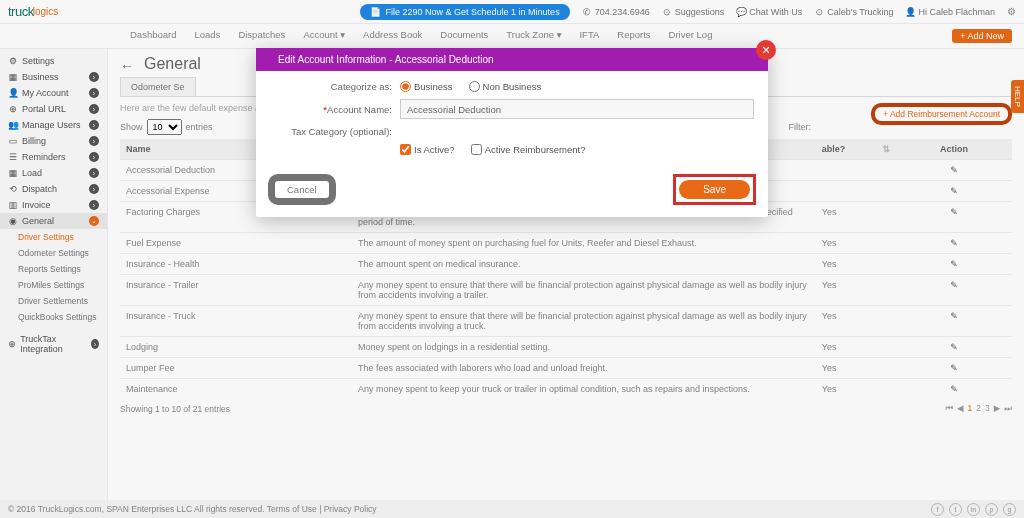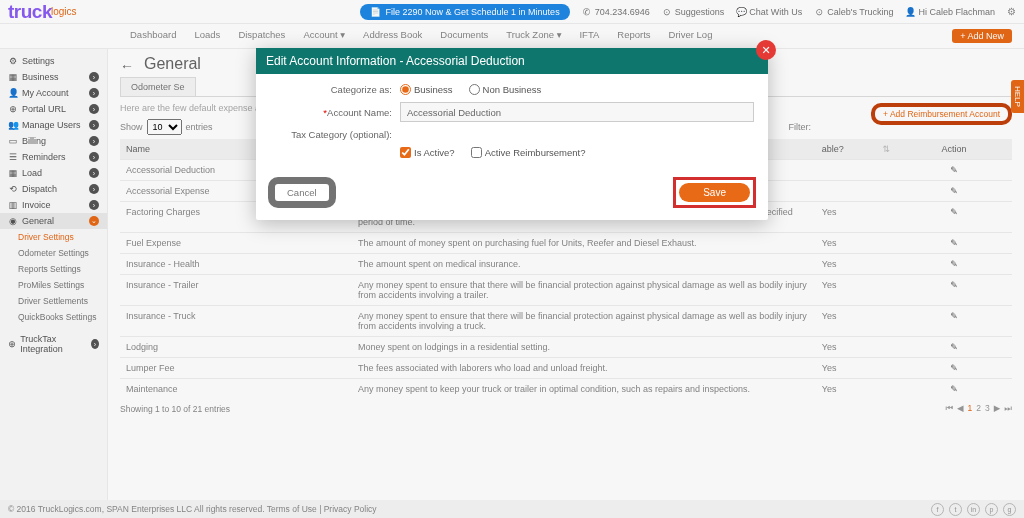--- a/index.html
+++ b/index.html
@@ -1,19 +1,19 @@
 <!DOCTYPE html>
 <html><head>
 <meta charset="utf-8">
 <style>
   *{box-sizing:border-box;margin:0;padding:0;font-family:Arial,Helvetica,sans-serif}
   body{width:1024px;height:518px;background:#fff;color:#666;font-size:10px;position:relative;overflow:hidden}
   
   .topbar{height:24px;background:#fff;border-bottom:1px solid #eee;display:flex;align-items:center;padding:0 8px}
-  .logo{color:#8b5cf6;font-weight:bold;font-size:19px;letter-spacing:-0.5px}
+  .logo{color:#0f766e;font-weight:normal;font-size:13px;letter-spacing:-0.5px}
   .logo2{color:#e86a17;font-size:10px;margin-left:-1px}
   .topbar-right{margin-left:auto;display:flex;align-items:center;gap:12px}
   .pill{background:#1e88e5;color:#fff;border-radius:11px;padding:3px 10px;font-size:9px;display:flex;align-items:center;gap:4px}
   .toplink{color:#777;font-size:9px;display:flex;align-items:center;gap:3px}
   .gear{color:#888}
   
   .nav{display:flex;gap:18px;padding:5px 0 5px 130px;color:#888;font-size:9.5px;border-bottom:1px solid #eee}
   .addnew{margin-left:auto;margin-right:12px;background:#e86a17;color:#fff;border-radius:3px;padding:2px 8px;font-size:9px}
   
   .layout{display:flex;height:calc(100% - 24px - 24px - 18px)}
@@ -30,37 +30,37 @@
   .back{color:#666;font-size:14px}
   .tabs{display:flex;gap:0;border-bottom:1px solid #ddd;margin-bottom:6px}
   .tab{padding:4px 10px;font-size:9px;background:#f5f5f5;border:1px solid #ddd;border-bottom:none;color:#777}
   .tab.active{background:#fff;color:#333}
   .line1{font-size:9px;color:#aaa;margin-bottom:6px}
   .addreimb{float:right;border:4px solid #c2410c;color:#e86a17;border-radius:10px;padding:2px 8px;font-size:8.5px}
   .filterrow{display:flex;align-items:center;gap:4px;font-size:9px;color:#888;margin-bottom:4px}
   .filterrow select{font-size:9px;padding:1px}
   .filterrow .filter{margin-left:auto;margin-right:60px}
   table{width:100%;border-collapse:collapse;font-size:9px;color:#888}
-  th{background:#f3f3f3;text-align:left;padding:5px 6px;font-weight:normal;color:#666;position:relative}
+  th{background:#f3f3f3;text-align:left;padding:5px 6px;font-weight:bold;color:#666;position:relative}
   th .sort{float:right;color:#bbb}
   td{padding:5px 6px;border-top:1px solid #eee;vertical-align:top}
   .pencil{color:#555}
   .tfoot{font-size:8.5px;color:#888;padding:4px 0;display:flex;align-items:center}
   .pager{margin-left:auto;display:flex;gap:4px;color:#999;font-size:8.5px}
   
   .footer{position:absolute;bottom:0;left:0;right:0;height:18px;background:#f5f5f5;font-size:8.5px;color:#888;display:flex;align-items:center;padding:0 8px}
   .social{margin-left:auto;display:flex;gap:5px}
   .scircle{width:13px;height:13px;border:1px solid #bbb;border-radius:50%;display:flex;align-items:center;justify-content:center;font-size:7px;color:#999}
   
   .helptab{position:absolute;right:0;top:80px;background:#e86a17;color:#fff;writing-mode:vertical-rl;padding:6px 2px;font-size:8px;border-radius:3px 0 0 3px}
   
   .overlay{position:absolute;inset:0;background:rgba(0,0,0,0.03);z-index:5}
   .modal{position:absolute;top:48px;left:256px;width:512px;background:#fff;box-shadow:0 4px 20px rgba(0,0,0,0.25);z-index:10;border-radius:2px}
   .modal-close{position:absolute;right:-8px;top:-8px;width:20px;height:20px;background:#e53935;color:#fff;border-radius:50%;display:flex;align-items:center;justify-content:center;font-size:11px;z-index:11;cursor:pointer}
-  .modal-head{background:#0f766e;color:#fff;padding:6px 10px;font-size:12px}
+  .modal-head{background:#a21caf;color:#fff;padding:6px 22px;font-size:10px}
   .modal-body{padding:10px 14px 4px 14px}
   .mrow{display:flex;align-items:center;margin-bottom:7px}
   .mlabel{width:130px;text-align:right;font-size:9.5px;color:#666;padding-right:8px}
   .req{color:#d00}
   .minput{flex:1;border:1px solid #ccc;background:#f7f7f7;padding:3px 6px;font-size:9.5px;color:#666;height:20px}
   select.minput{appearance:auto;background:#f7f7f7}
   .radio{display:inline-flex;align-items:center;margin-right:16px;font-size:9.5px;color:#555}
   .radio input{accent-color:#e86a17;margin-right:3px;width:11px;height:11px}
   .chk{display:inline-flex;align-items:flex-start;margin-right:16px;font-size:9.5px;color:#555}
   .chk input{accent-color:#e86a17;margin-right:3px;width:11px;height:11px}

